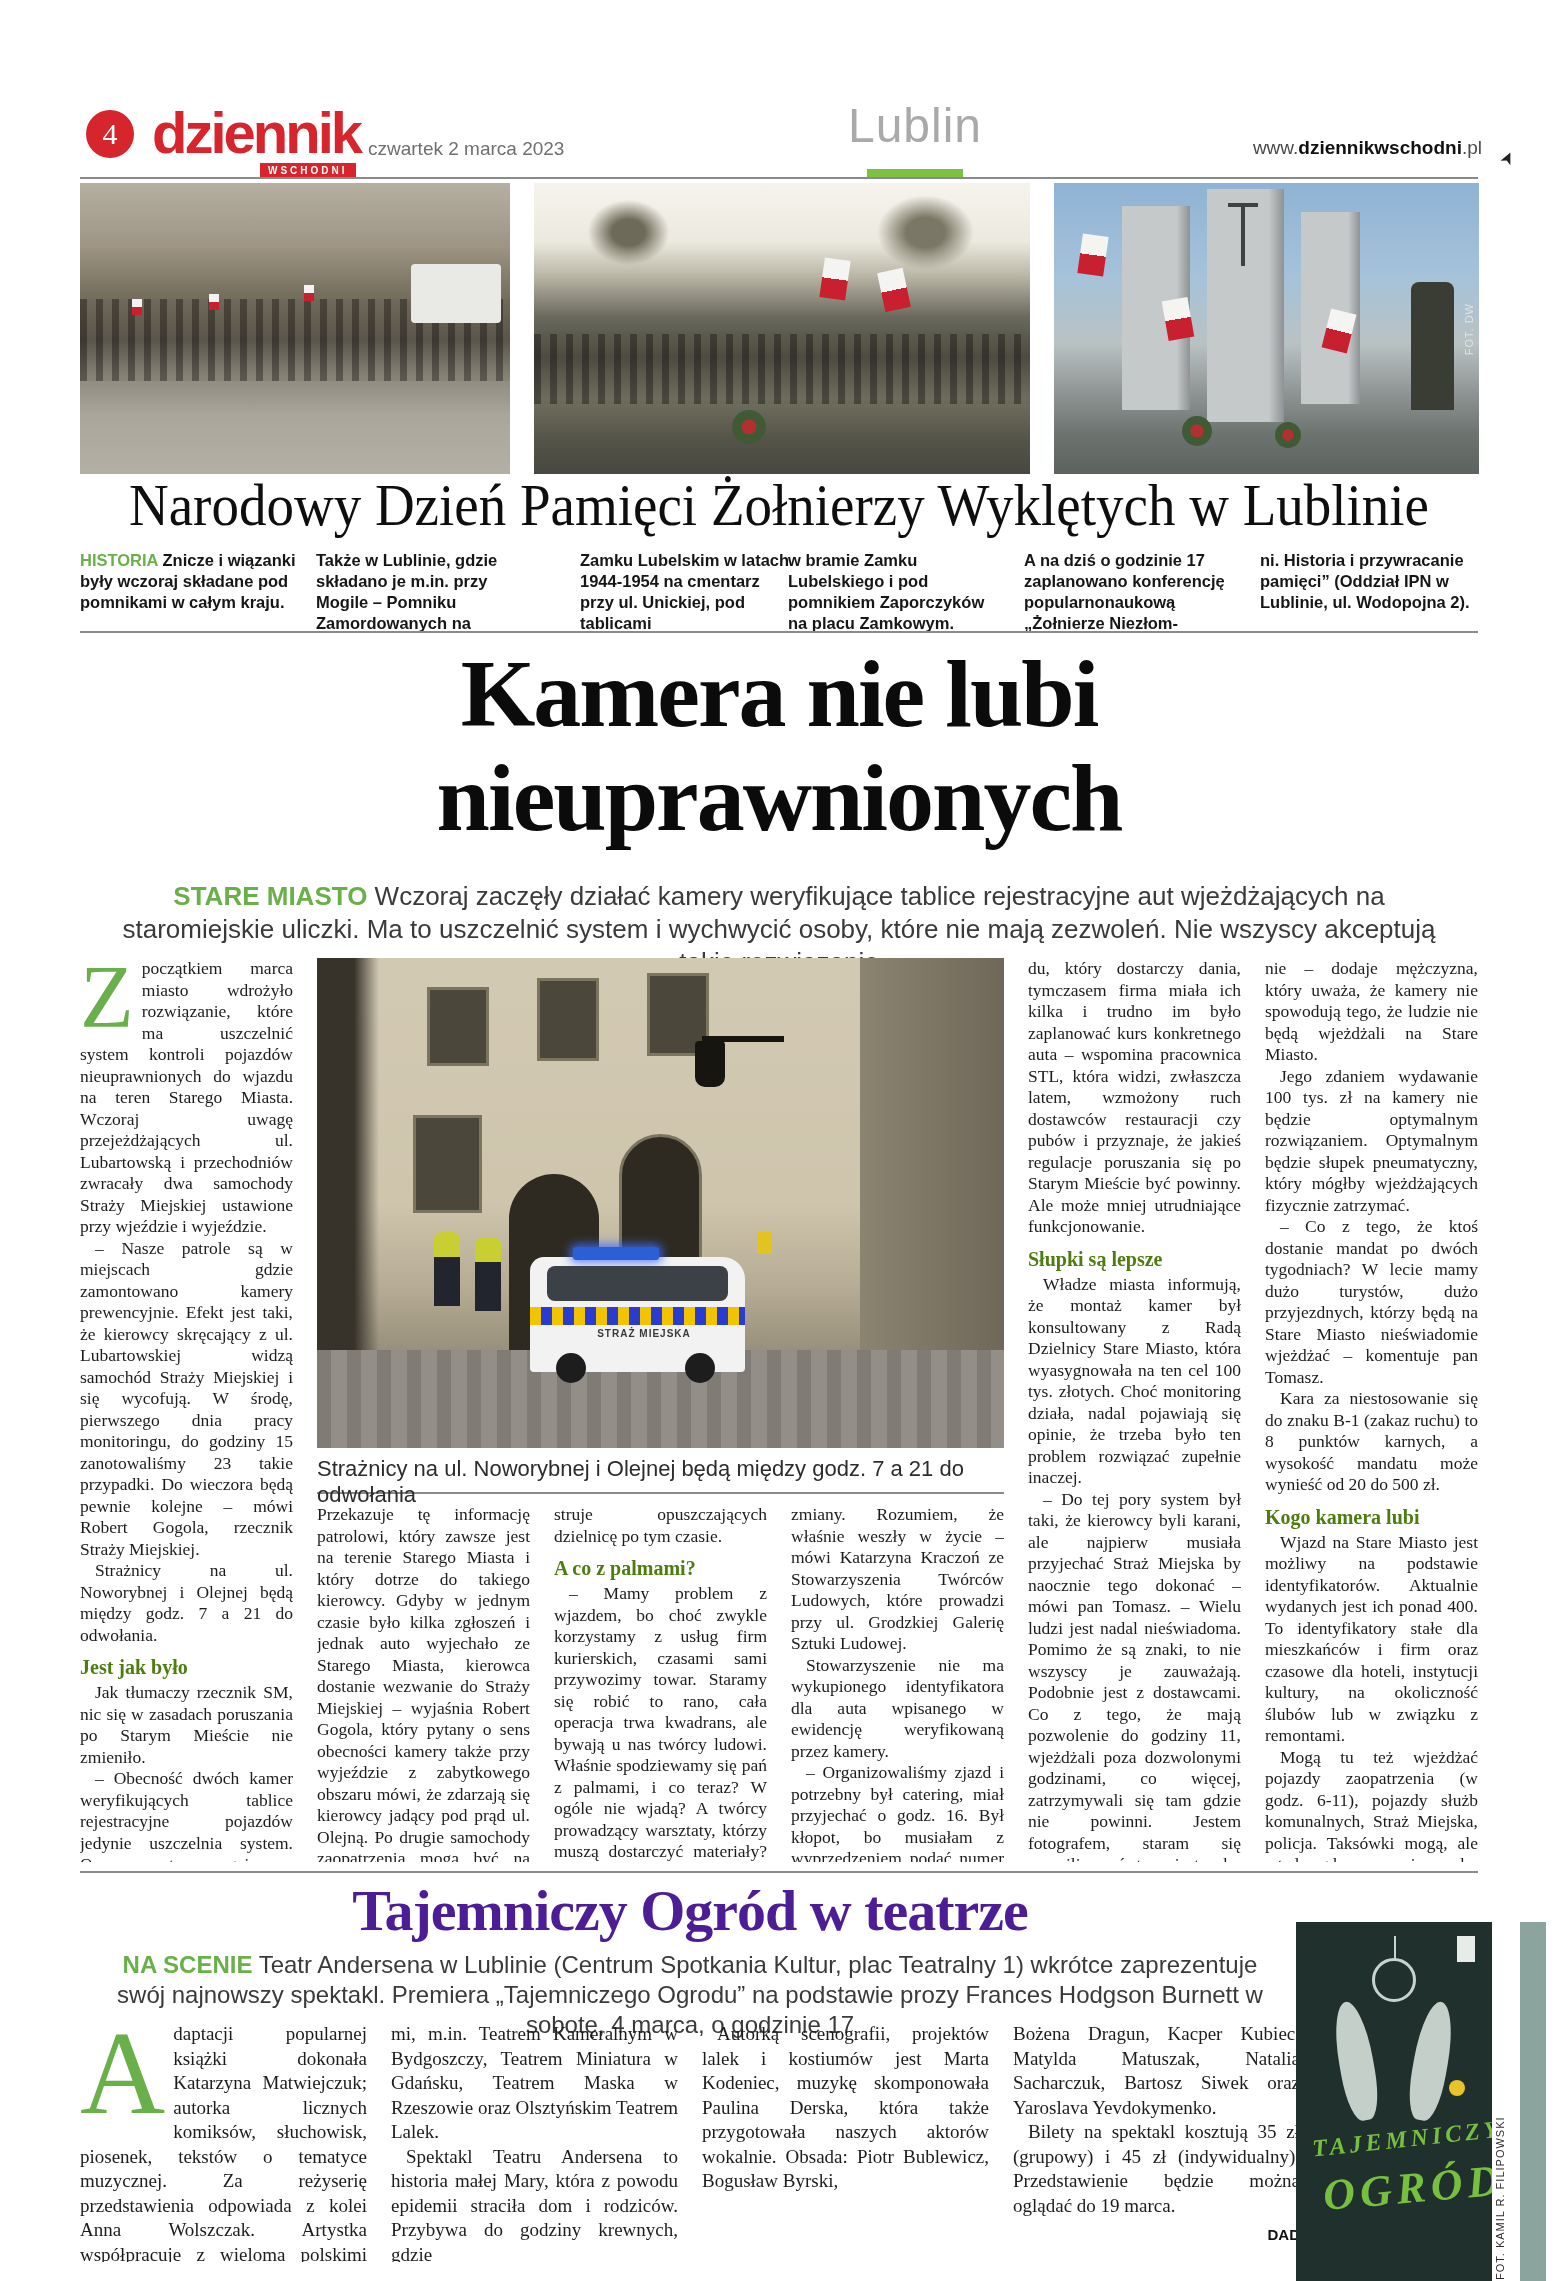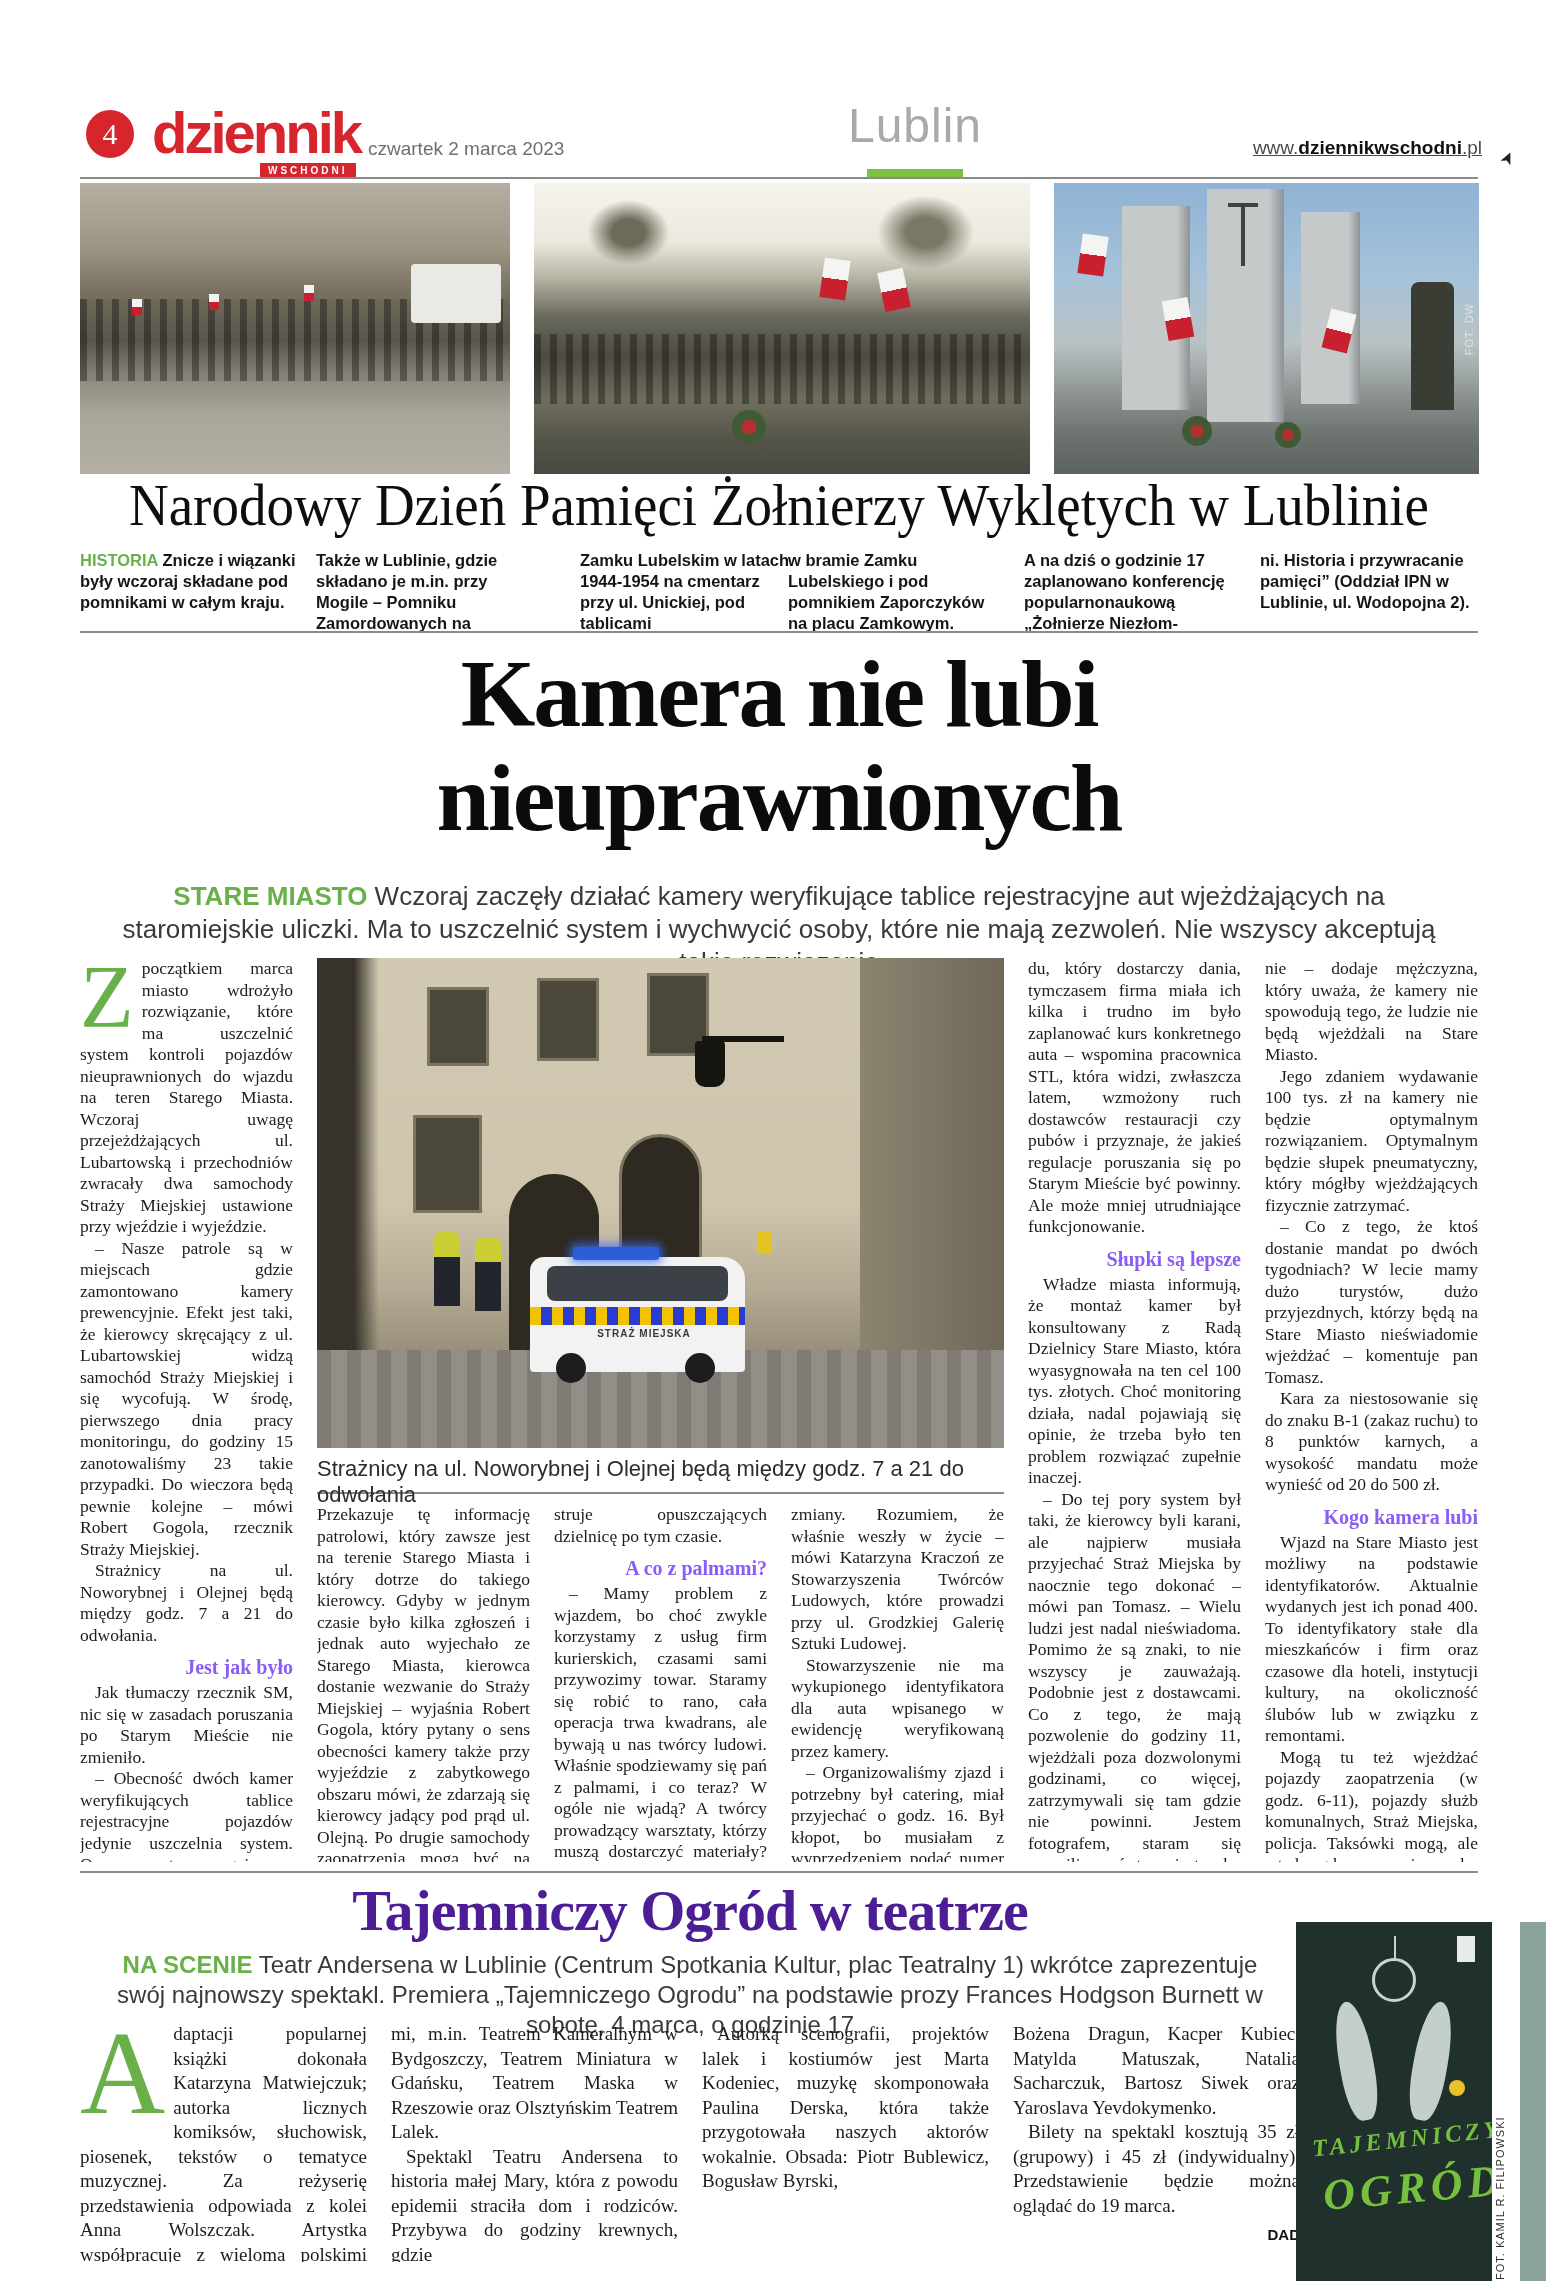--- a/index.html
+++ b/index.html
@@ -15,21 +15,21 @@
   .logo { left:152px; top:104px; color:#d6252c;
     font:700 58px/58px "Liberation Sans", sans-serif; letter-spacing:-3px; }
   .logo-sub { left:260px; top:163px; background:#d6252c; color:#fff; padding:2px 8px;
     font:700 10px/12px "Liberation Sans", sans-serif; letter-spacing:3px; }
   .mast-date { left:368px; top:138px; color:#6f6f6f;
     font:400 19px/22px "Liberation Sans", sans-serif; }
   .mast-section { left:790px; top:100px; width:250px; text-align:center; color:#a9a9a9;
     font:400 48px/52px "Liberation Sans", sans-serif; letter-spacing:1px; }
   .green-bar { left:867px; top:169px; width:96px; height:10px; background:#7dc142; }
   .mast-url { left:1120px; top:137px; width:362px; text-align:right; color:#4a4a4a;
-    font:400 19px/22px "Liberation Sans", sans-serif;text-decoration:underline; }
+    font:400 19px/22px "Liberation Sans", sans-serif; }
   .mast-url b { color:#111; }
   .cursor-icon { left:1500px; top:148px; font-size:17px; color:#222;
     transform:rotate(-65deg); font-family:"DejaVu Sans", sans-serif; }
   .rule { background:#8a8a8a; height:2px; }
   .rule-mast { left:80px; top:177px; width:1398px; }
   .rule-captions { left:80px; top:631px; width:1398px; }
   .rule-art { left:80px; top:1871px; width:1398px; }
 
   
   .photo { overflow:hidden; }
@@ -69,21 +69,21 @@
   .headline-main { left:80px; top:642px; width:1398px; text-align:center; color:#0b0b0b;
     font:700 96px/104px "Liberation Serif", serif; letter-spacing:-2px; }
   .lede { left:99px; top:880px; width:1360px; text-align:center; color:#3a3a3a;
     font:400 26px/33px "Liberation Sans", sans-serif; }
   .lede .kicker { color:#6ab04a; font-weight:700; }
   .col { top:958px; height:904px; overflow:hidden; width:213px; }
   .colL1{left:80px} .colL2{left:317px} .colL3{left:554px} .colL4{left:791px} .colL5{left:1028px} .colL6{left:1265px}
   .col-under { top:1504px; height:358px; }
   .para { font:400 17.5px/21.5px "Liberation Serif", serif; text-align:justify; color:#1c1c1c; overflow-wrap:break-word; }
   .para.indent { text-indent:15px; }
-  .subhead { font:700 20px/24px "Liberation Serif", serif; margin:9px 0 3px; color:#8b5cf6;text-align:right; }
+  .subhead { font:700 20px/24px "Liberation Serif", serif; margin:9px 0 3px; color:#4d7c0f; }
   .byline { text-align:right; font:700 15px/22px "Liberation Sans", sans-serif; margin-top:6px; color:#111; }
   .dropcap { float:left; color:#6ab04a; font:400 88px/70px "Liberation Serif", serif; padding:4px 8px 0 0; }
   .theatre-cols .dropcap { font:400 118px/96px "Liberation Serif", serif; }
 
   
   .main-photo { left:317px; top:958px; width:687px; height:490px;
     background:linear-gradient(180deg,#d2c9b3 0%,#cfc5ad 50%,#b5aa93 68%,#98907b 80%,#8f8b85 82%,#96918a 100%); overflow:hidden; }
   .mp-leftshadow { left:0; top:0; width:9%; height:100%; background:linear-gradient(90deg,#37332b 0 60%, rgba(55,51,43,0) 100%); }
   .mp-right { left:79%; top:0; width:21%; height:100%; background:linear-gradient(90deg,#8b8470,#6f685a); }
   .mp-window { background:#4c473b; border:3px solid #7b745e; }

